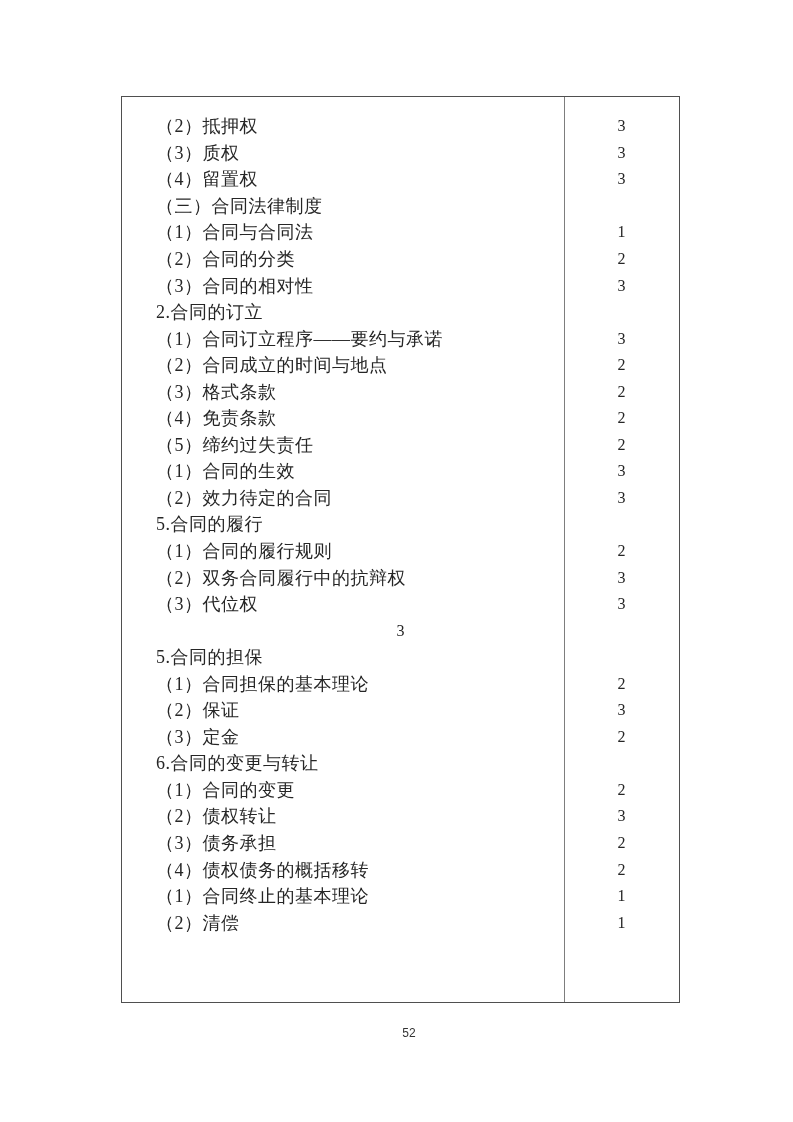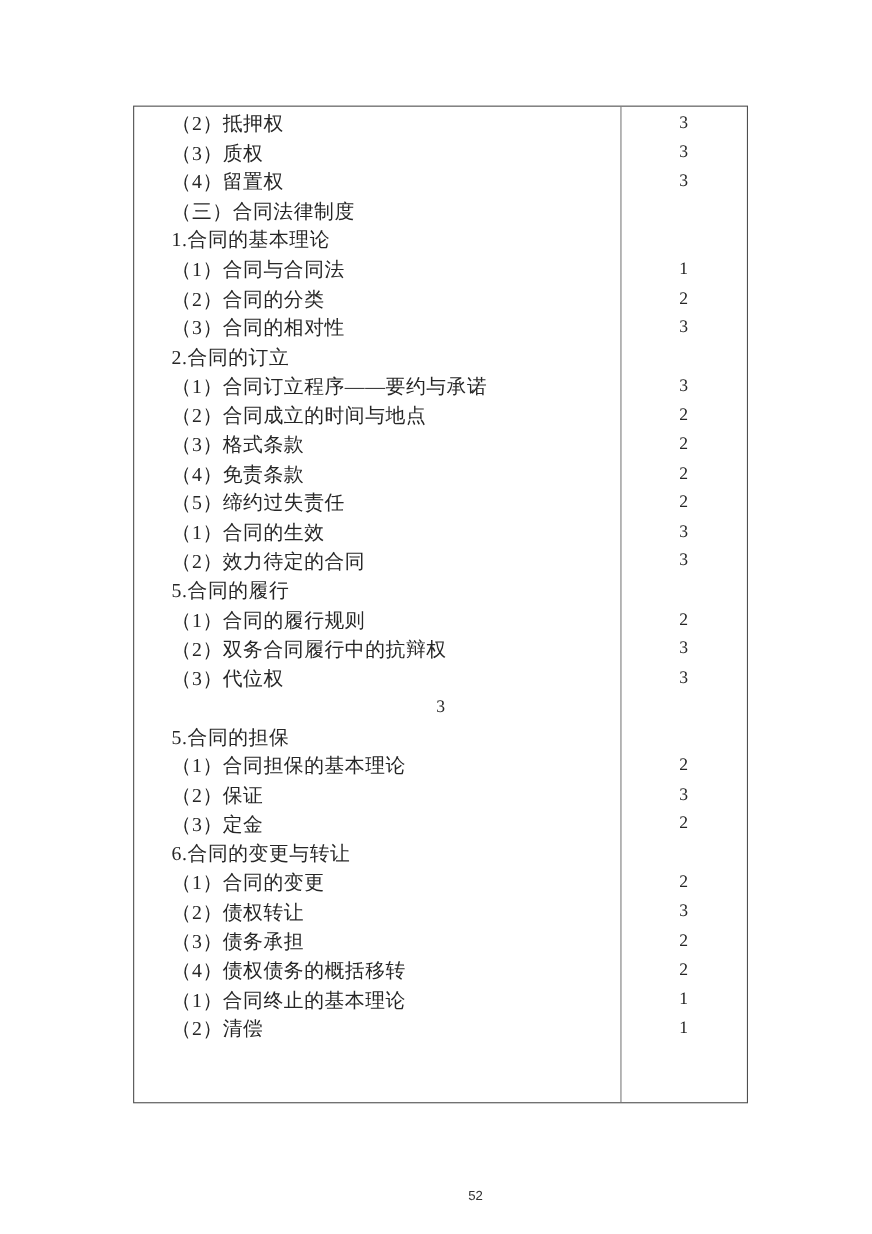--- a/index.html
+++ b/index.html
@@ -22,21 +22,21 @@
   .doc-table {
     position: absolute;
     left: 121px;
     top: 96px;
     width: 559px;
     height: 907px;
     border: 1px solid #4f4f4f;
     box-sizing: border-box;
     display: flex;
     flex-direction: column;
-    padding-top: 2px;
+    padding-top: 16px;
   }
   .col-divider {
     position: absolute;
     left: 442px;
     top: 0;
     bottom: 0;
     width: 1px;
     background: #7d7d7d;
   }
   .row {
@@ -56,24 +56,24 @@
     overflow: hidden;
   }
   .cell-points {
     flex: 1;
     text-align: center;
     font-size: 16px;
     color: #262626;
   }
   .page-number {
     position: absolute;
-    top: 1080px;
+    top: 1026px;
     left: 379px;
     width: 60px;
-    text-align: right;
+    text-align: center;
     font-family: "Liberation Sans", sans-serif;
     font-size: 12px;
     color: #333333;
   }
 </style>
 </head>
 <body>
 
 <div class="page">
 
@@ -90,24 +90,20 @@
       </div>
       <div class="row">
         <div class="cell-topic">（4）留置权</div>
         <div class="cell-points">3</div>
       </div>
       <div class="row">
         <div class="cell-topic">（三）合同法律制度</div>
         <div class="cell-points"></div>
       </div>
       <div class="row">
-        <div class="cell-topic">1.合同的基本理论</div>
-        <div class="cell-points"></div>
-      </div>
-      <div class="row">
         <div class="cell-topic">（1）合同与合同法</div>
         <div class="cell-points">1</div>
       </div>
       <div class="row">
         <div class="cell-topic">（2）合同的分类</div>
         <div class="cell-points">2</div>
       </div>
       <div class="row">
         <div class="cell-topic">（3）合同的相对性</div>
         <div class="cell-points">3</div>

